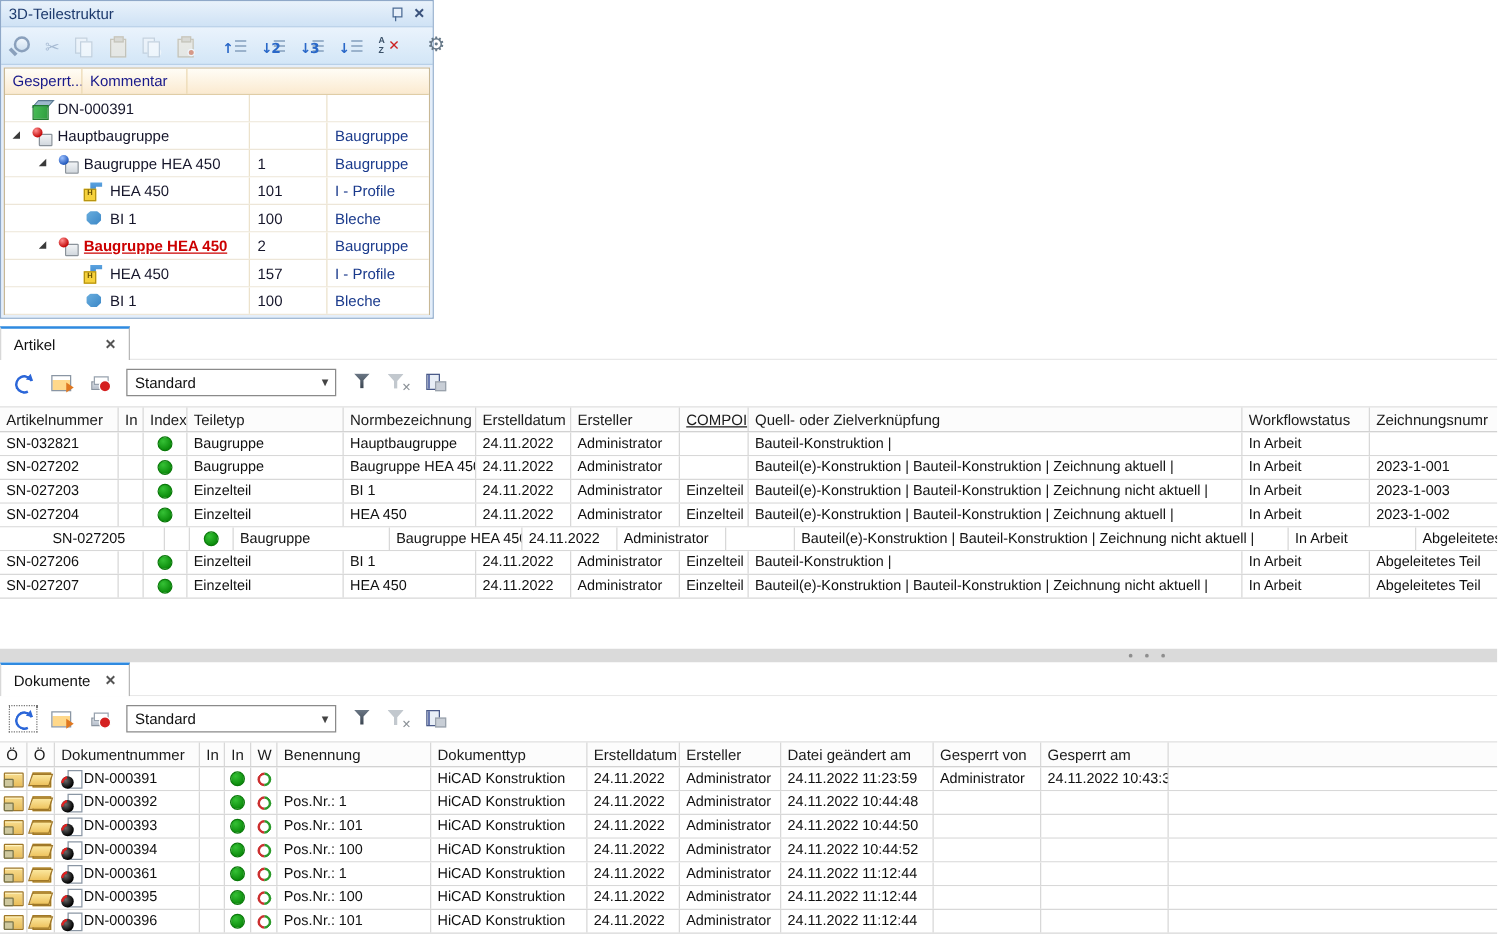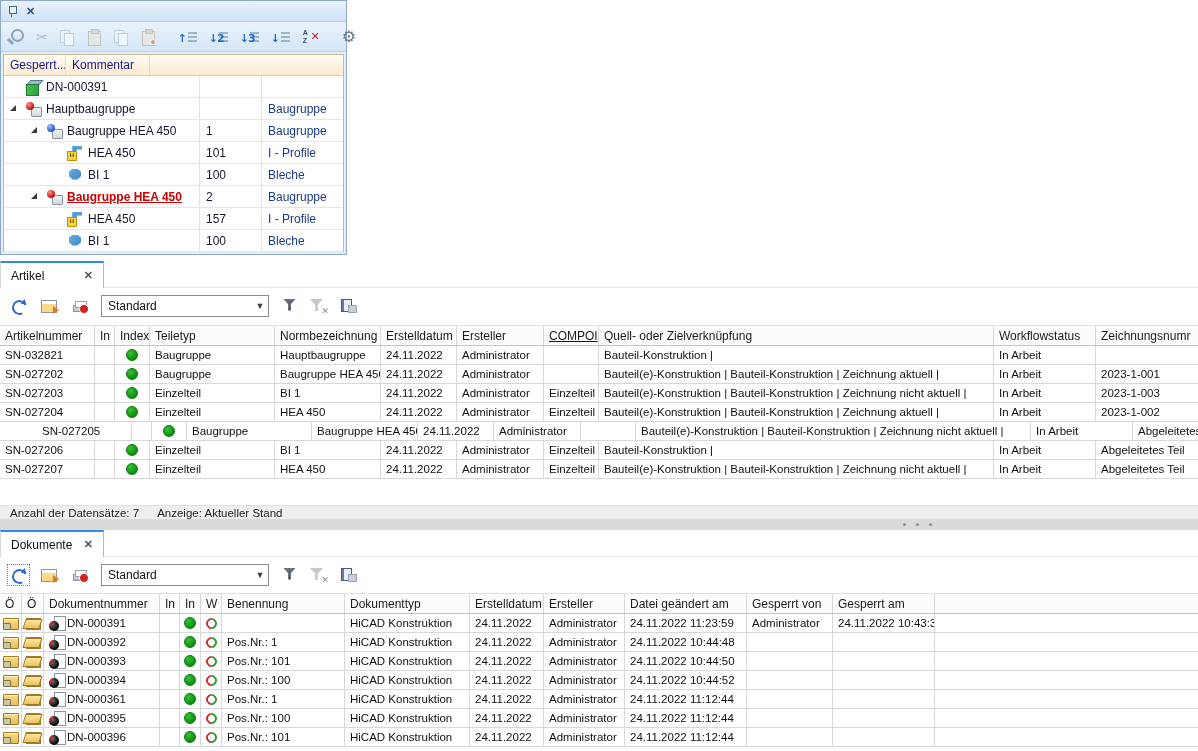--- a/index.html
+++ b/index.html
@@ -128,20 +128,21 @@
   #splitter { position:absolute; left:0; top:519px; width:1198px; height:11px; background:#dadada; }
   #splitter i { position:absolute; top:4px; width:3px; height:3px; border-radius:50%; background:#8e8e8e; }
 </style>
 </head>
 <body>
 
 <div id="root">
 
   <div id="tree-panel">
     <div class="tp-titlebar">
+      <span class="tp-title">3D-Teilestruktur</span>
       <span class="winbtns">
         <span class="pin-icon"></span>
         <span class="close-x">✕</span>
       </span>
     </div>
     <div class="tp-toolbar">
       <span class="tico ic-find"></span>
       <span class="tico ic-cut pale">✂</span>
       <span class="tico ic-copy pale"></span>
       <span class="tico ic-paste pale"></span>
@@ -378,24 +379,20 @@
           <span class="g-cell" style="width: 76px;">24.11.2022</span>
           <span class="g-cell" style="width: 87px;">Administrator</span>
           <span class="g-cell" style="width: 55px;">Einzelteil</span>
           <span class="g-cell" style="width: 395px;">Bauteil(e)-Konstruktion | Bauteil-Konstruktion | Zeichnung nicht aktuell |</span>
           <span class="g-cell" style="width: 102px;">In Arbeit</span>
           <span class="g-cell flex">Abgeleitetes Teil</span>
         </div>
       </div>
   </div>
 
-  <div id="statusbar">
-    <span>Anzahl der Datensätze: 7</span>
-    <span>Anzeige: Aktueller Stand</span>
-  </div>
   <div id="splitter">
     <i style="left:903px"></i>
       <i style="left:916px"></i>
       <i style="left:929px"></i>
   </div>
 
   <div class="tabbar" style="top:530px">
     <div class="tab">
       <span class="tab-label">Dokumente</span>
       <span class="tab-close">✕</span>

